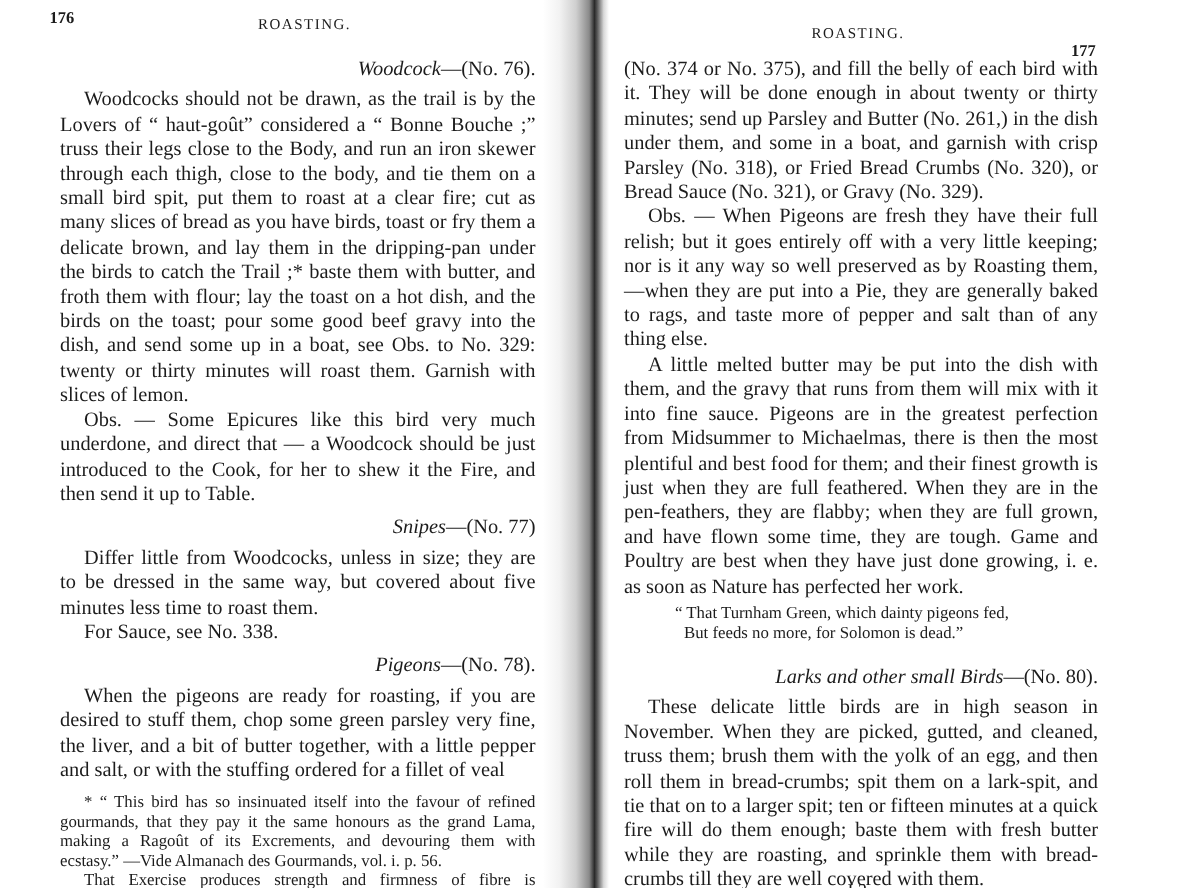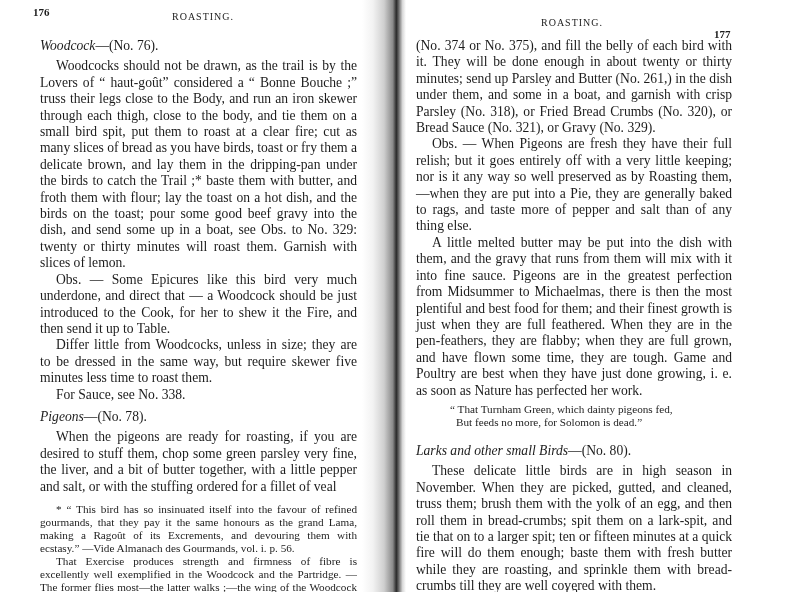--- a/index.html
+++ b/index.html
@@ -8,41 +8,42 @@
   .page { position:absolute; top:0; height:592px; }
   .left { left:0; width:380px; }
   .right { left:400px; width:392px; }
   .gutter { position:absolute; left:362px; top:0; width:44px; height:592px;
     background:linear-gradient(to right, #ffffff 0%, #f2f2f2 25%, #cfcfcf 50%, #8a8a8a 70%, #2a2a2a 78%, #555 82%, #d8d8d8 92%, #ffffff 100%); }
   .pnum { position:absolute; font-size:11px; font-weight:bold; font-family:"Liberation Serif",serif; }
   .rh { position:absolute; font-size:10px; letter-spacing:1px; font-family:"Liberation Serif",serif; }
   .txt { position:absolute; font-family:"Liberation Serif",serif; font-size:13.6px; line-height:16.4px; text-align:justify; }
   .txt p { margin:0; text-indent:16px; }
   .txt p.noind { text-indent:0; }
-  .heading { text-align:left; font-style:italic; text-indent:0 !important; margin:6px 0 4px 0 !important; }
+  .heading { text-align:right; font-style:italic; text-indent:0 !important; margin:6px 0 4px 0 !important; }
   .heading .no { font-style:normal; }
   .fn { font-size:11.2px; line-height:13px; }
   .verse { text-indent:0 !important; text-align:left; }
   .sig { position:absolute; font-family:"Liberation Serif",serif; font-size:12px;margin-top:13px; }
 </style>
 </head>
 <body>
 
 <div class="gutter"></div>
 
 <div class="page left">
   <div class="pnum" style="left:33px;top:6px;">176</div>
   <div class="rh" style="left:172px;top:11px;">ROASTING.</div>
 
   <div class="txt" style="left:40px;top:32px;width:317px;">
     <p class="heading"><span>Woodcock</span><span class="no">—(No. 76).</span></p>
     <p>Woodcocks should not be drawn, as the trail is by the Lovers of “ haut-goût” considered a “ Bonne Bouche ;” truss their legs close to the Body, and run an iron skewer through each thigh, close to the body, and tie them on a small bird spit, put them to roast at a clear fire; cut as many slices of bread as you have birds, toast or fry them a delicate brown, and lay them in the dripping-pan under the birds to catch the Trail ;* baste them with butter, and froth them with flour; lay the toast on a hot dish, and the birds on the toast; pour some good beef gravy into the dish, and send some up in a boat, see Obs. to No. 329: twenty or thirty minutes will roast them. Garnish with slices of lemon.</p>
     <p>Obs. — Some Epicures like this bird very much underdone, and direct that — a Woodcock should be just introduced to the Cook, for her to shew it the Fire, and then send it up to Table.</p>
 
-    <p>Differ little from Woodcocks, unless in size; they are to be dressed in the same way, but require skewer five minutes less time to roast them.</p>
+    <p class="heading"><span>Snipes</span><span class="no">—(No. 77)</span></p>
+    <p>Differ little from Woodcocks, unless in size; they are to be dressed in the same way, but covered about five minutes less time to roast them.</p>
     <p>For Sauce, see No. 338.</p>
 
     <p class="heading"><span>Pigeons</span><span class="no">—(No. 78).</span></p>
     <p>When the pigeons are ready for roasting, if you are desired to stuff them, chop some green parsley very fine, the liver, and a bit of butter together, with a little pepper and salt, or with the stuffing ordered for a fillet of veal</p>
 
     <div class="fn" style="margin-top:8px;">
       <p><span>*</span> <span>“ This bird has so insinuated itself into the favour of refined gourmands, that they pay it the same honours as the grand Lama, making a Ragoût of its Excrements, and devouring them with ecstasy.” —Vide Almanach des Gourmands, vol. i. p. 56.</span></p>
       <p>That Exercise produces strength and firmness of fibre is excellently well exemplified in the Woodcock and the Partridge. — The former flies most—the latter walks ;—the wing of the Woodcock is always very tough,—of the Partridge very tender: hence the old doggrel distich,—</p>
 
     </div>

